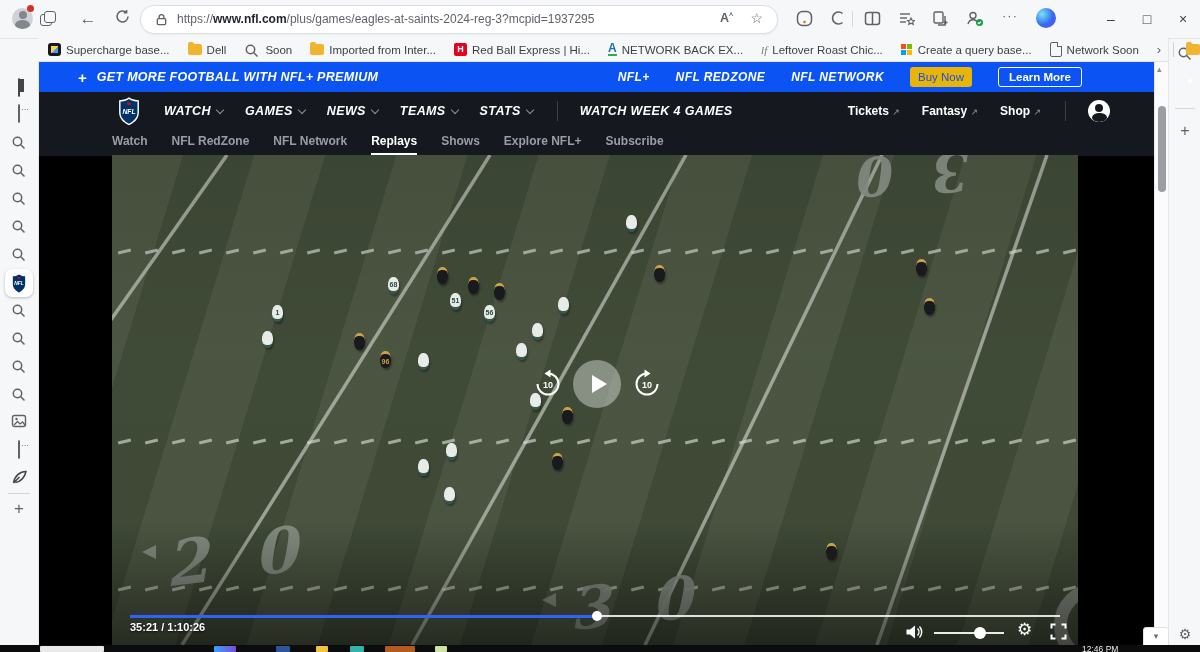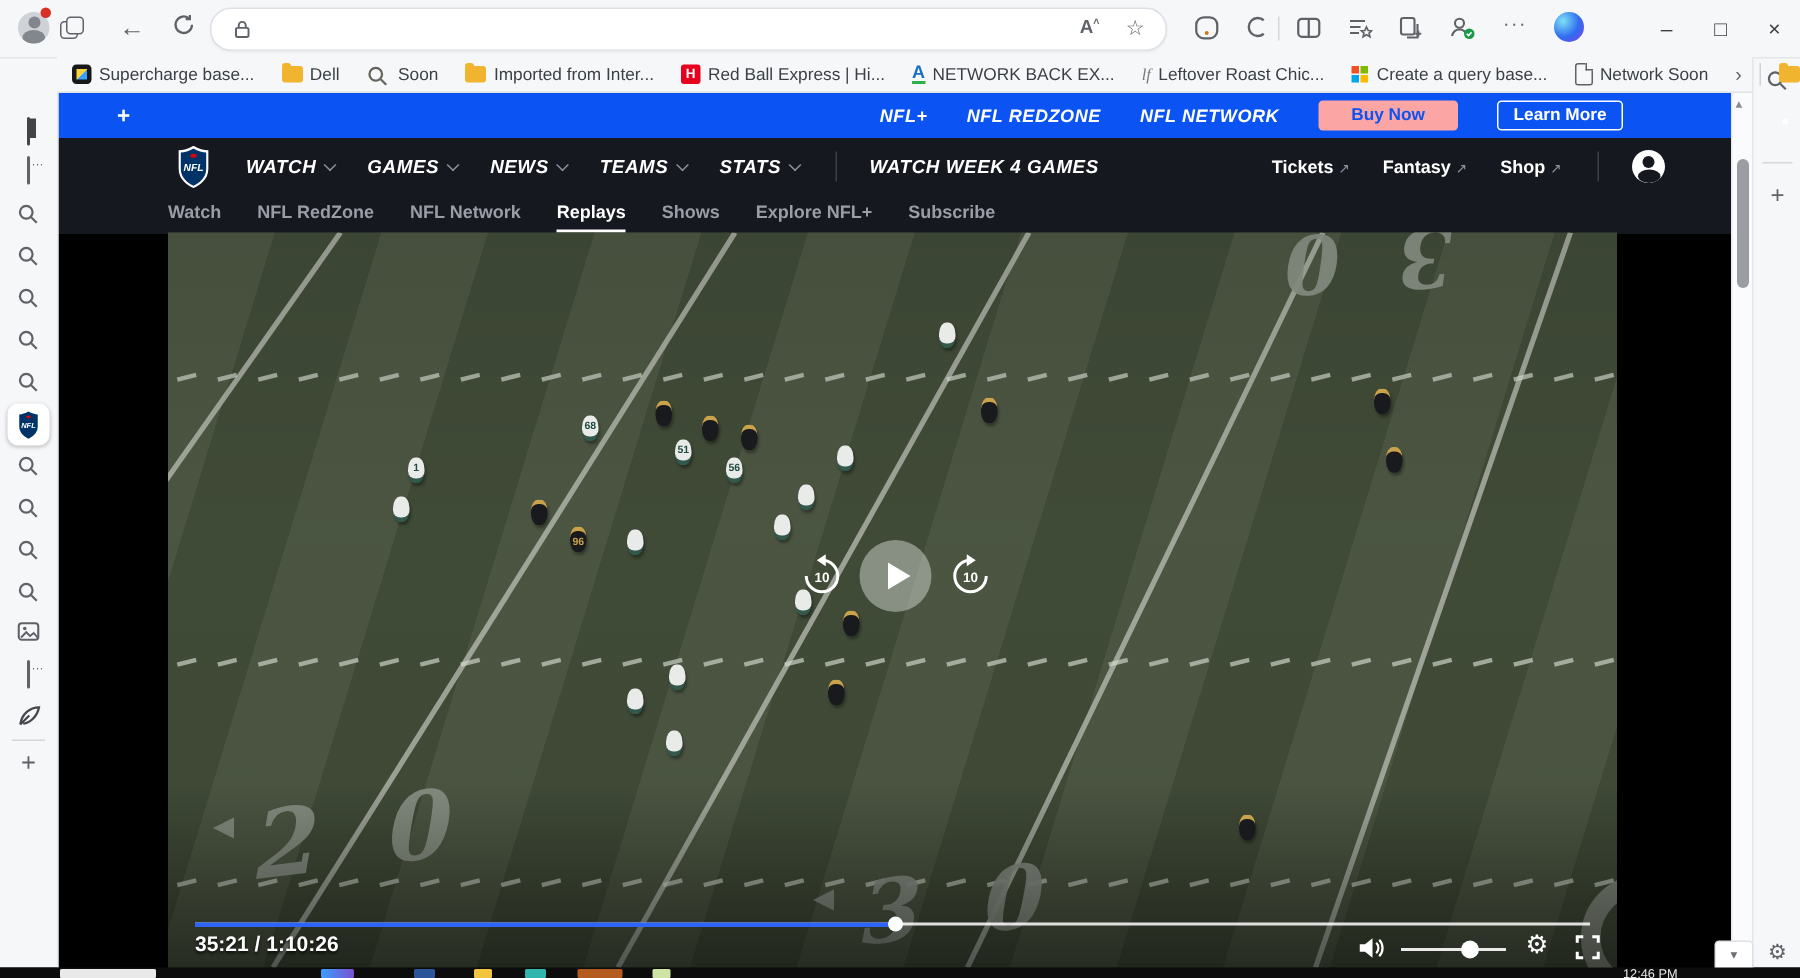--- a/index.html
+++ b/index.html
@@ -63,21 +63,21 @@
   #tag-ic{width:15px;height:15px;background:#4b7fe8;border-radius:3px;transform:rotate(-45deg);margin:2px auto 0;position:relative;}
   #tag-ic::after{content:"";position:absolute;left:3px;top:3px;width:4px;height:4px;border-radius:50%;background:#fff;}
   #scrolldown{position:absolute;left:1143px;top:627px;width:24px;height:18px;background:#fff;border:1px solid #dfe1e5;border-radius:3px 3px 0 0;text-align:center;font-size:9px;color:#6a6e74;line-height:16px;z-index:26;}
   
   #main{position:absolute;left:38px;top:62px;width:1116px;height:583px;background:#000;z-index:10;}
   #banner{position:absolute;left:0;top:0;width:1116px;height:30px;display:flex;align-items:center;}
   #banner .msg{margin-left:57px;color:#fff;font-weight:bold;font-style:italic;font-size:12.5px;letter-spacing:.3px;}
   #banner .plus{color:#fff;font-weight:bold;font-size:15px;margin-left:40px;margin-right:-47px;}
   #banner-right{margin-left:auto;margin-right:72px;display:flex;align-items:center;gap:26px;}
   .bl{color:#fff;font-weight:bold;font-style:italic;font-size:12px;letter-spacing:.4px;}
-  .btn-buy{background:#fca5a5;font-weight:bold;font-size:11.5px;padding:4px 22px;border-radius:3px;}
+  .btn-buy{background:#eab308;font-weight:normal;font-size:11.5px;padding:4px 8px;border-radius:3px;}
   .btn-learn{border:1.5px solid #fff;color:#fff;font-weight:bold;font-size:11.5px;padding:3px 10px;border-radius:3px;}
   #nflnav{position:absolute;left:0;top:30px;width:1116px;height:38px;background:#16181f;display:flex;align-items:center;}
   .mi{color:#fff;font-weight:bold;font-style:italic;font-size:12.5px;letter-spacing:.4px;margin-right:22px;white-space:nowrap;}
   .chev{width:5px;height:5px;border-right:1.5px solid #8d93a0;border-bottom:1.5px solid #8d93a0;transform:rotate(45deg);display:inline-block;margin-left:6px;margin-bottom:2px;}
   .nav-div{width:1px;height:20px;background:#3a3e4a;margin:0 22px 0 2px;}
   #nav-right{margin-left:auto;display:flex;align-items:center;gap:22px;margin-right:44px;}
   .ext-link{color:#fff;font-weight:bold;font-size:12px;white-space:nowrap;}
   .ext-link span{color:#8d93a0;font-size:9px;font-weight:normal;}
   #nav-avatar{width:22px;height:22px;border-radius:50%;background:#fff;position:relative;overflow:hidden;}
   #nav-avatar::before{content:"";position:absolute;left:7px;top:4px;width:8px;height:8px;border-radius:50%;background:#16181f;}
@@ -102,21 +102,21 @@
   .pl{position:absolute;width:11px;height:14px;border-radius:45%;display:flex;align-items:center;justify-content:center;font-size:7px;font-weight:bold;box-shadow:1px 2px 2px rgba(0,0,0,.35);z-index:3;}
   .pl.eagles{background:#e9ebe8;color:#1d4d3f;border-bottom:3px solid #33584c;}
   .pl.saints{background:#191a1e;color:#c9a24a;border-top:3px solid #c9a24a;}
   #ctr-controls{position:absolute;left:0;top:0;width:966px;height:490px;z-index:5;}
   #play-btn{position:absolute;left:461px;top:205px;width:48px;height:48px;border-radius:50%;background:rgba(235,240,235,.42);display:flex;align-items:center;justify-content:center;}
   #play-tri{width:0;height:0;border-top:9px solid transparent;border-bottom:9px solid transparent;border-left:15px solid #fff;margin-left:4px;}
   .skip{position:absolute;width:30px;height:30px;}
   #progress-track{position:absolute;left:18px;top:460px;width:930px;height:2px;background:rgba(255,255,255,.85);z-index:6;}
   #progress-played{position:absolute;left:0;top:-0.5px;height:3px;background:#2e63f7;}
   #progress-knob{position:absolute;top:-4px;width:10px;height:10px;border-radius:50%;background:#fff;}
-  #time{position:absolute;left:18px;top:466px;color:#fff;font-weight:bold;font-size:14px;text-shadow:0 1px 2px rgba(0,0,0,.8);z-index:6;}
+  #time{position:absolute;left:18px;top:466px;color:#fff;font-weight:bold;font-size:11px;text-shadow:0 1px 2px rgba(0,0,0,.8);z-index:6;}
   #vol-track{position:absolute;left:822px;top:477px;width:70px;height:2px;background:rgba(255,255,255,.9);z-index:6;}
   #vol-knob{position:absolute;top:-5px;width:12px;height:12px;border-radius:50%;background:#fff;}
   #speaker{position:absolute;left:793px;top:469px;z-index:6;}
   #vgear{position:absolute;left:905px;top:464px;color:#fff;font-size:17px;z-index:6;}
   #vfull{position:absolute;left:938px;top:468px;z-index:6;}
   
   #taskbar{position:absolute;left:0;top:645px;width:1200px;height:7px;background:#0c0c0c;overflow:hidden;z-index:40;}
   #taskbar .sliv{position:absolute;top:1px;height:6px;border-radius:1px;}
   #clock{position:absolute;left:1082px;top:-1px;color:#e8e8e8;font-size:8.5px;}
 </style>
@@ -149,20 +149,21 @@
   <div class="tb-ic" style="left:112px;">
     <svg width="15" height="15" viewBox="0 0 15 15">
         <path d="M13 7.5a5.5 5.5 0 1 1-1.7-4M11.6 1v2.8H8.8" fill="none" stroke="#5f6368" stroke-width="1.5"></path>
       </svg>
   </div>
   <div id="addr">
     <svg style="position:absolute;left:14px;top:7px;" width="13" height="13" viewBox="0 0 14 14">
         <rect x="2.5" y="6" width="9" height="6.5" rx="1.2" fill="none" stroke="#5f6368" stroke-width="1.4"></rect>
         <path d="M4.5 6V4.2a2.5 2.5 0 0 1 5 0V6" fill="none" stroke="#5f6368" stroke-width="1.4"></path>
       </svg>
+    <div class="url"><span>https://</span><b>www.nfl.com</b><span>/plus/games/eagles-at-saints-2024-reg-3?mcpid=1937295</span></div>
     <div id="readaloud"><span>A</span><sup>˄</sup></div>
     <div id="fav-star">☆</div>
   </div>
   <div class="ext" style="left:796px;">
       <svg width="17" height="17" viewBox="0 0 17 17">
         <rect x="1.5" y="1.5" width="14" height="14" rx="5" fill="none" stroke="#5f6368" stroke-width="1.5"></rect>
         <circle cx="8.5" cy="12" r="1.3" fill="#d9730d"></circle>
       </svg>
     </div>
   <div class="ext" style="left:830px;">
@@ -306,20 +307,21 @@
         <path d="M2.5 14C3.5 7 9 2.5 15 2.5 14 8 9.5 13 4.5 13.5M2.5 14l6-6" fill="none" stroke="#44474c" stroke-width="1.5"></path>
       </svg></div>
   <div class="rail-div" style="top:455px;"></div>
   <div class="rail-ic" style="top:462px;font-size:17px;line-height:18px;">+</div>
 </div>
 
 <div id="main">
 
   <div id="banner" style="background:#0b53f2;">
     <span class="plus">+</span>
+    <span class="msg">GET MORE FOOTBALL WITH NFL+ PREMIUM</span>
     <div id="banner-right">
       <span class="bl">NFL+</span>
       <span class="bl">NFL REDZONE</span>
       <span class="bl">NFL NETWORK</span>
       <span class="btn-buy" style="color:#0b53f2;">Buy Now</span>
       <span class="btn-learn">Learn More</span>
     </div>
   </div>
 
   <div id="nflnav">

